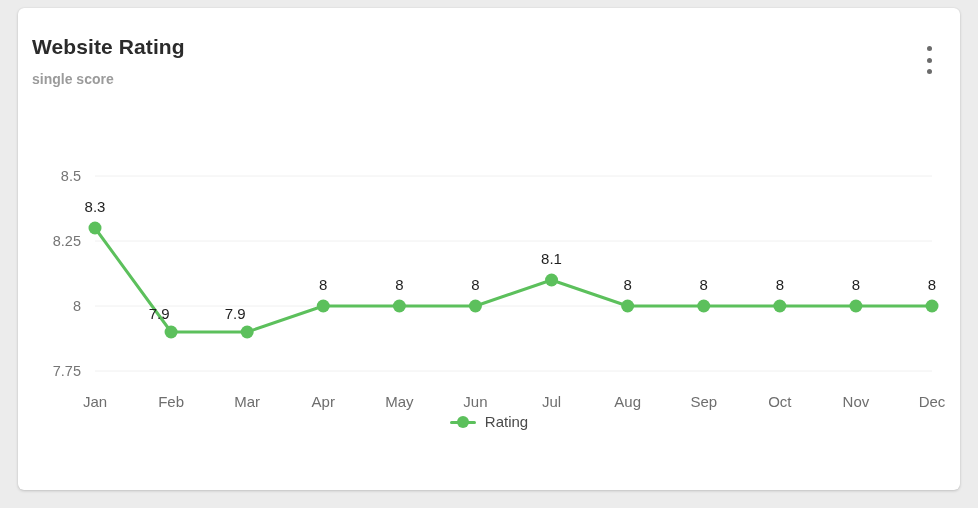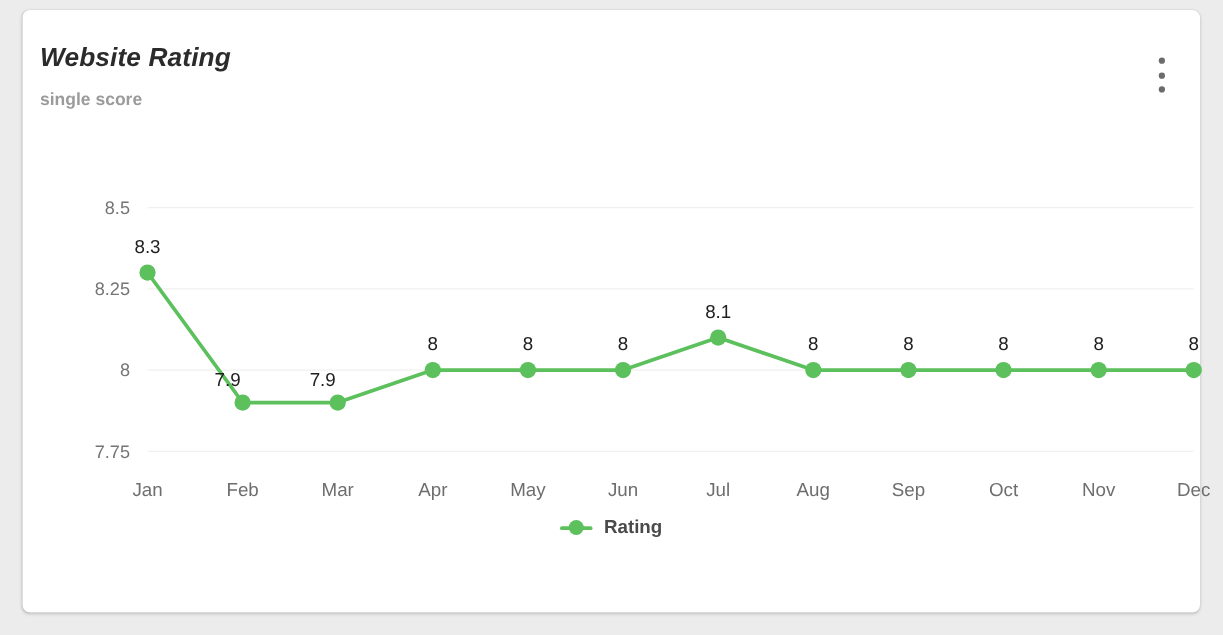--- a/index.html
+++ b/index.html
@@ -29,21 +29,20 @@
     top: 26px;
     width: 600px;
   }
   .card-title {
     font-size: 21px;
     font-weight: bold;
     color: #2b2b2b;
     letter-spacing: 0.1px;
     line-height: 26px;
     margin: 0;
-    font-style: italic;
   }
   .card-subtitle {
     font-size: 14px;
     color: #9b9b9b;
     line-height: 20px;
     margin: 9px 0 0 0;
     font-weight: bold;
   }
   .kebab-menu {
     position: absolute;
@@ -61,25 +60,24 @@
   .kebab-menu i {
     display: block;
     width: 5px;
     height: 5px;
     border-radius: 50%;
     background: #6b6b6b;
   }
   .chart-area {
     position: absolute;
     left: 0;
-    top: 8px;
+    top: 18px;
     width: 794px;
     height: 482px;
     pointer-events: none;
-    margin-left: 23px;
   }
   .chart-svg {
     position: absolute;
     left: 0;
     top: 0;
   }
   .legend {
     position: absolute;
     left: 0;
     right: 0;
@@ -87,21 +85,20 @@
     display: flex;
     align-items: center;
     justify-content: center;
     gap: 9px;
   }
   .legend-item {
     display: flex;
     align-items: center;
     gap: 9px;
     cursor: pointer;
-    font-weight: bold;
   }
   .legend-marker {
     position: relative;
     width: 26px;
     height: 14px;
   }
   .legend-marker .lm-line {
     position: absolute;
     left: 0;
     top: 6px;

